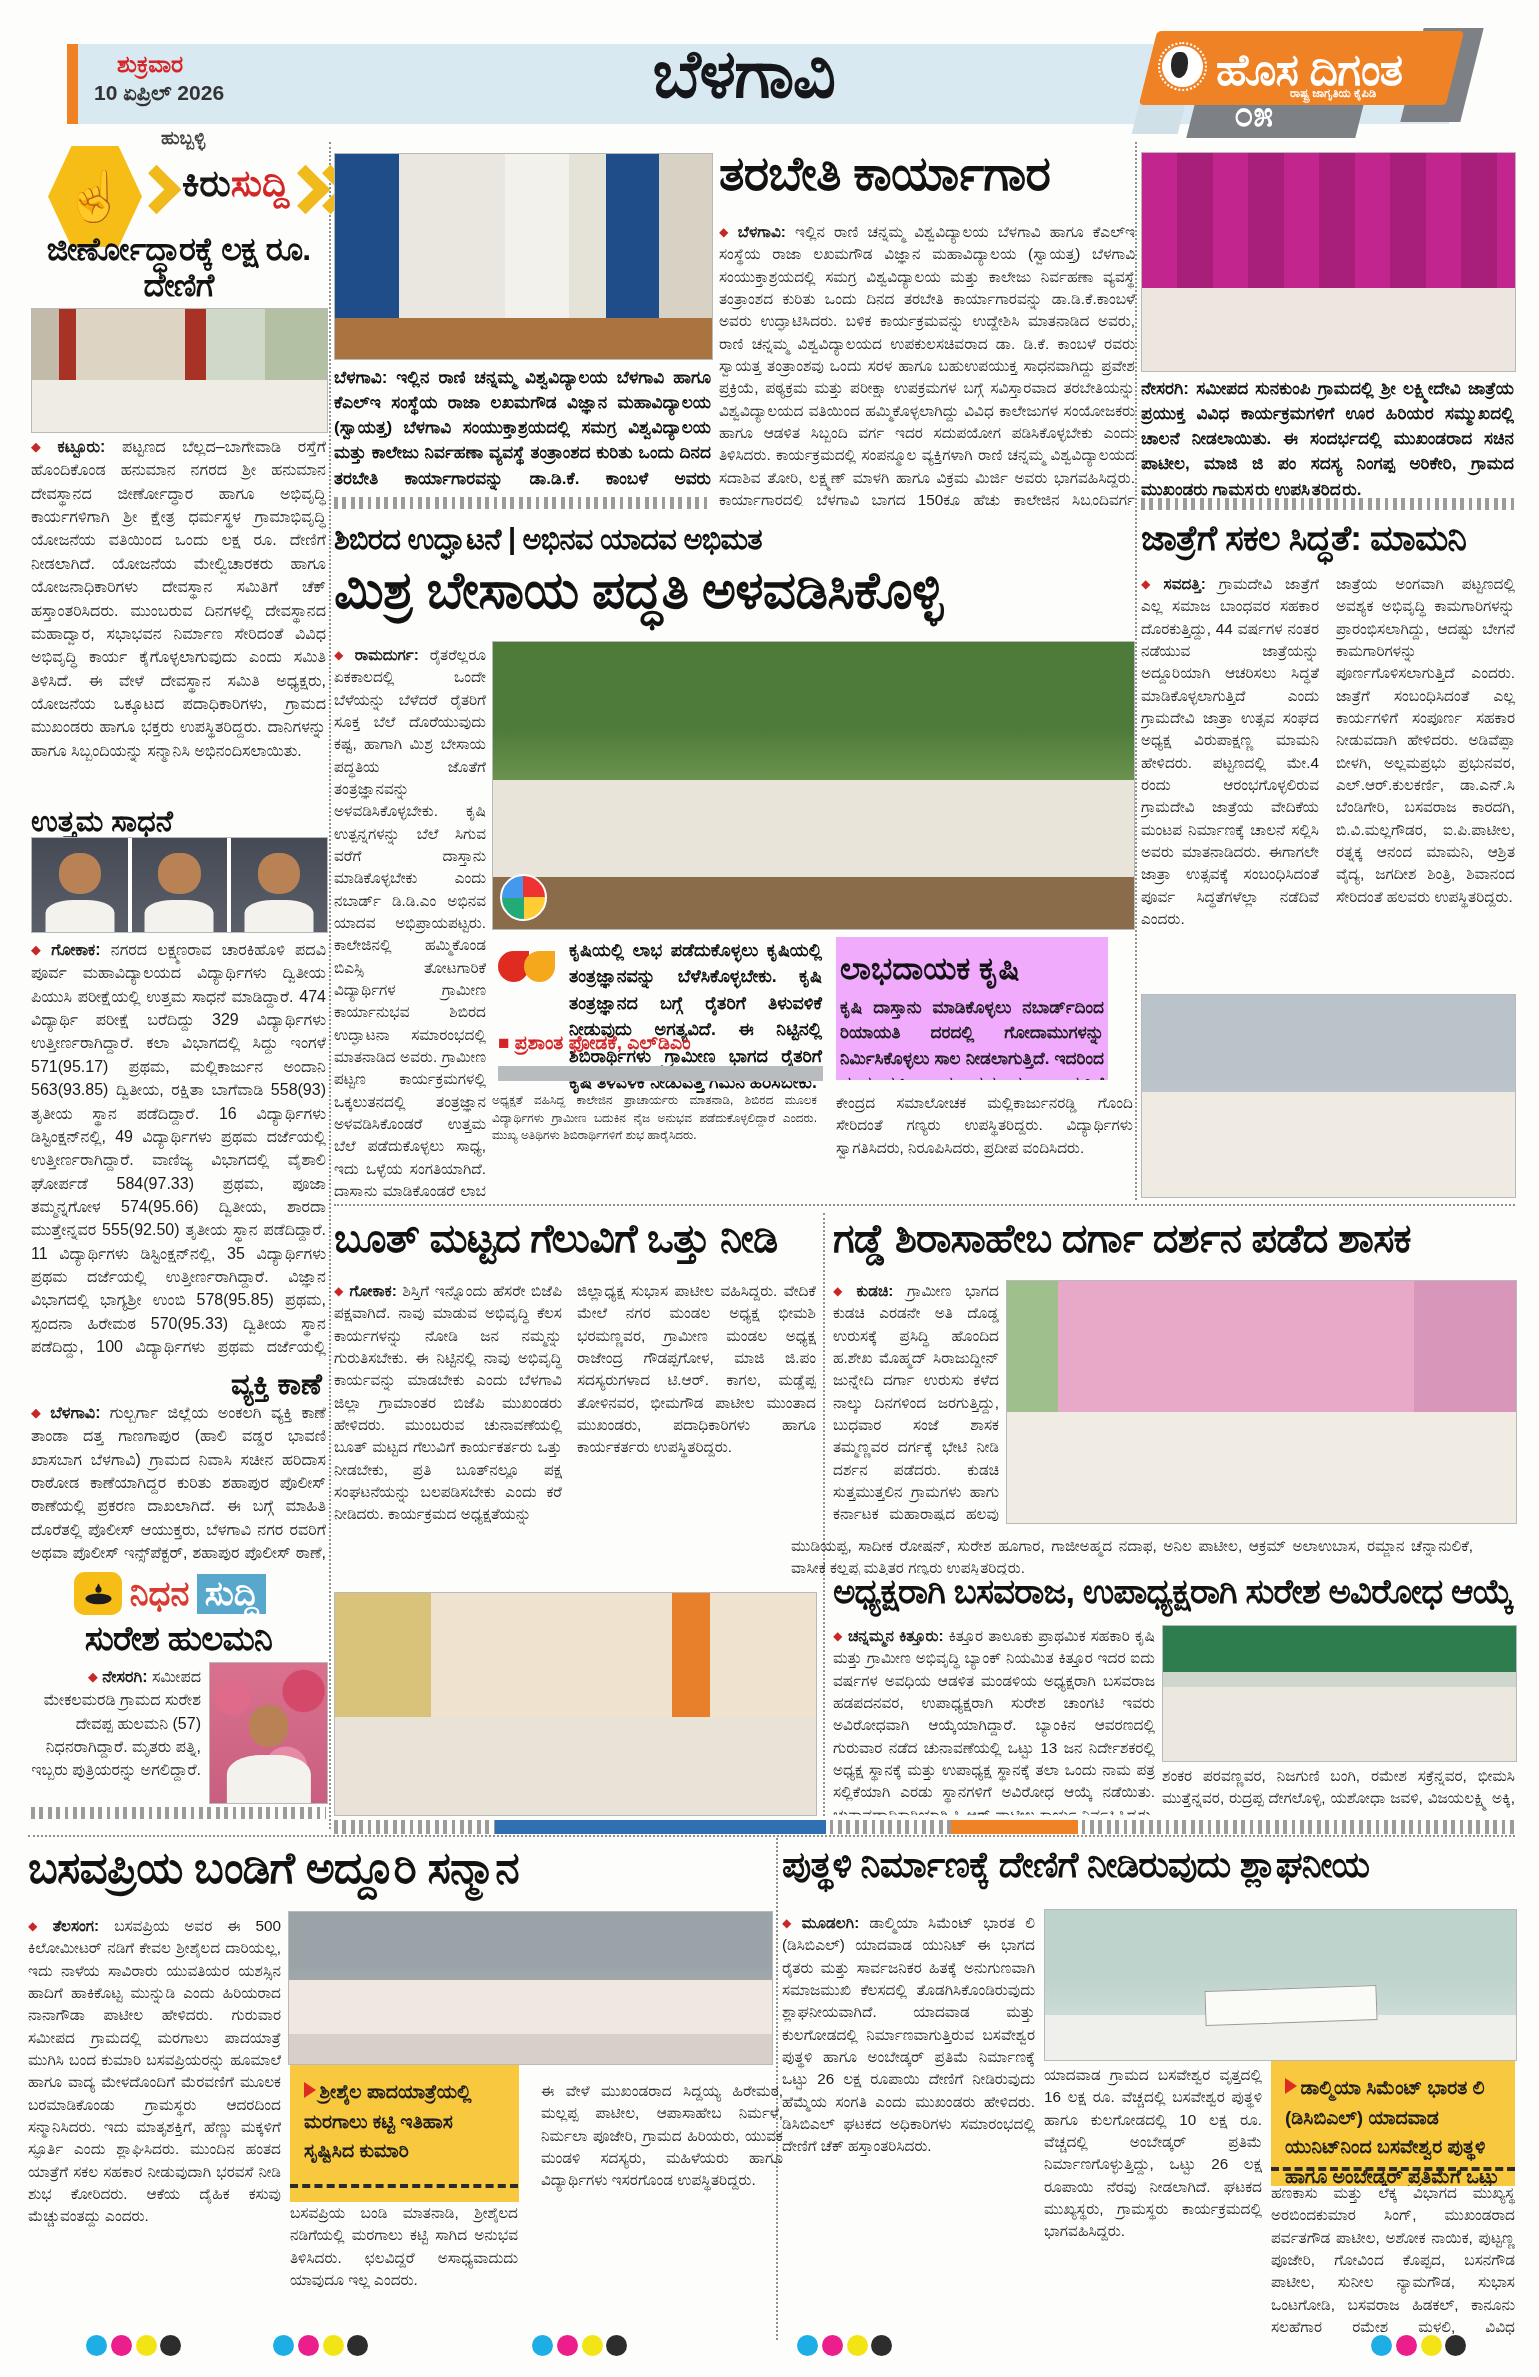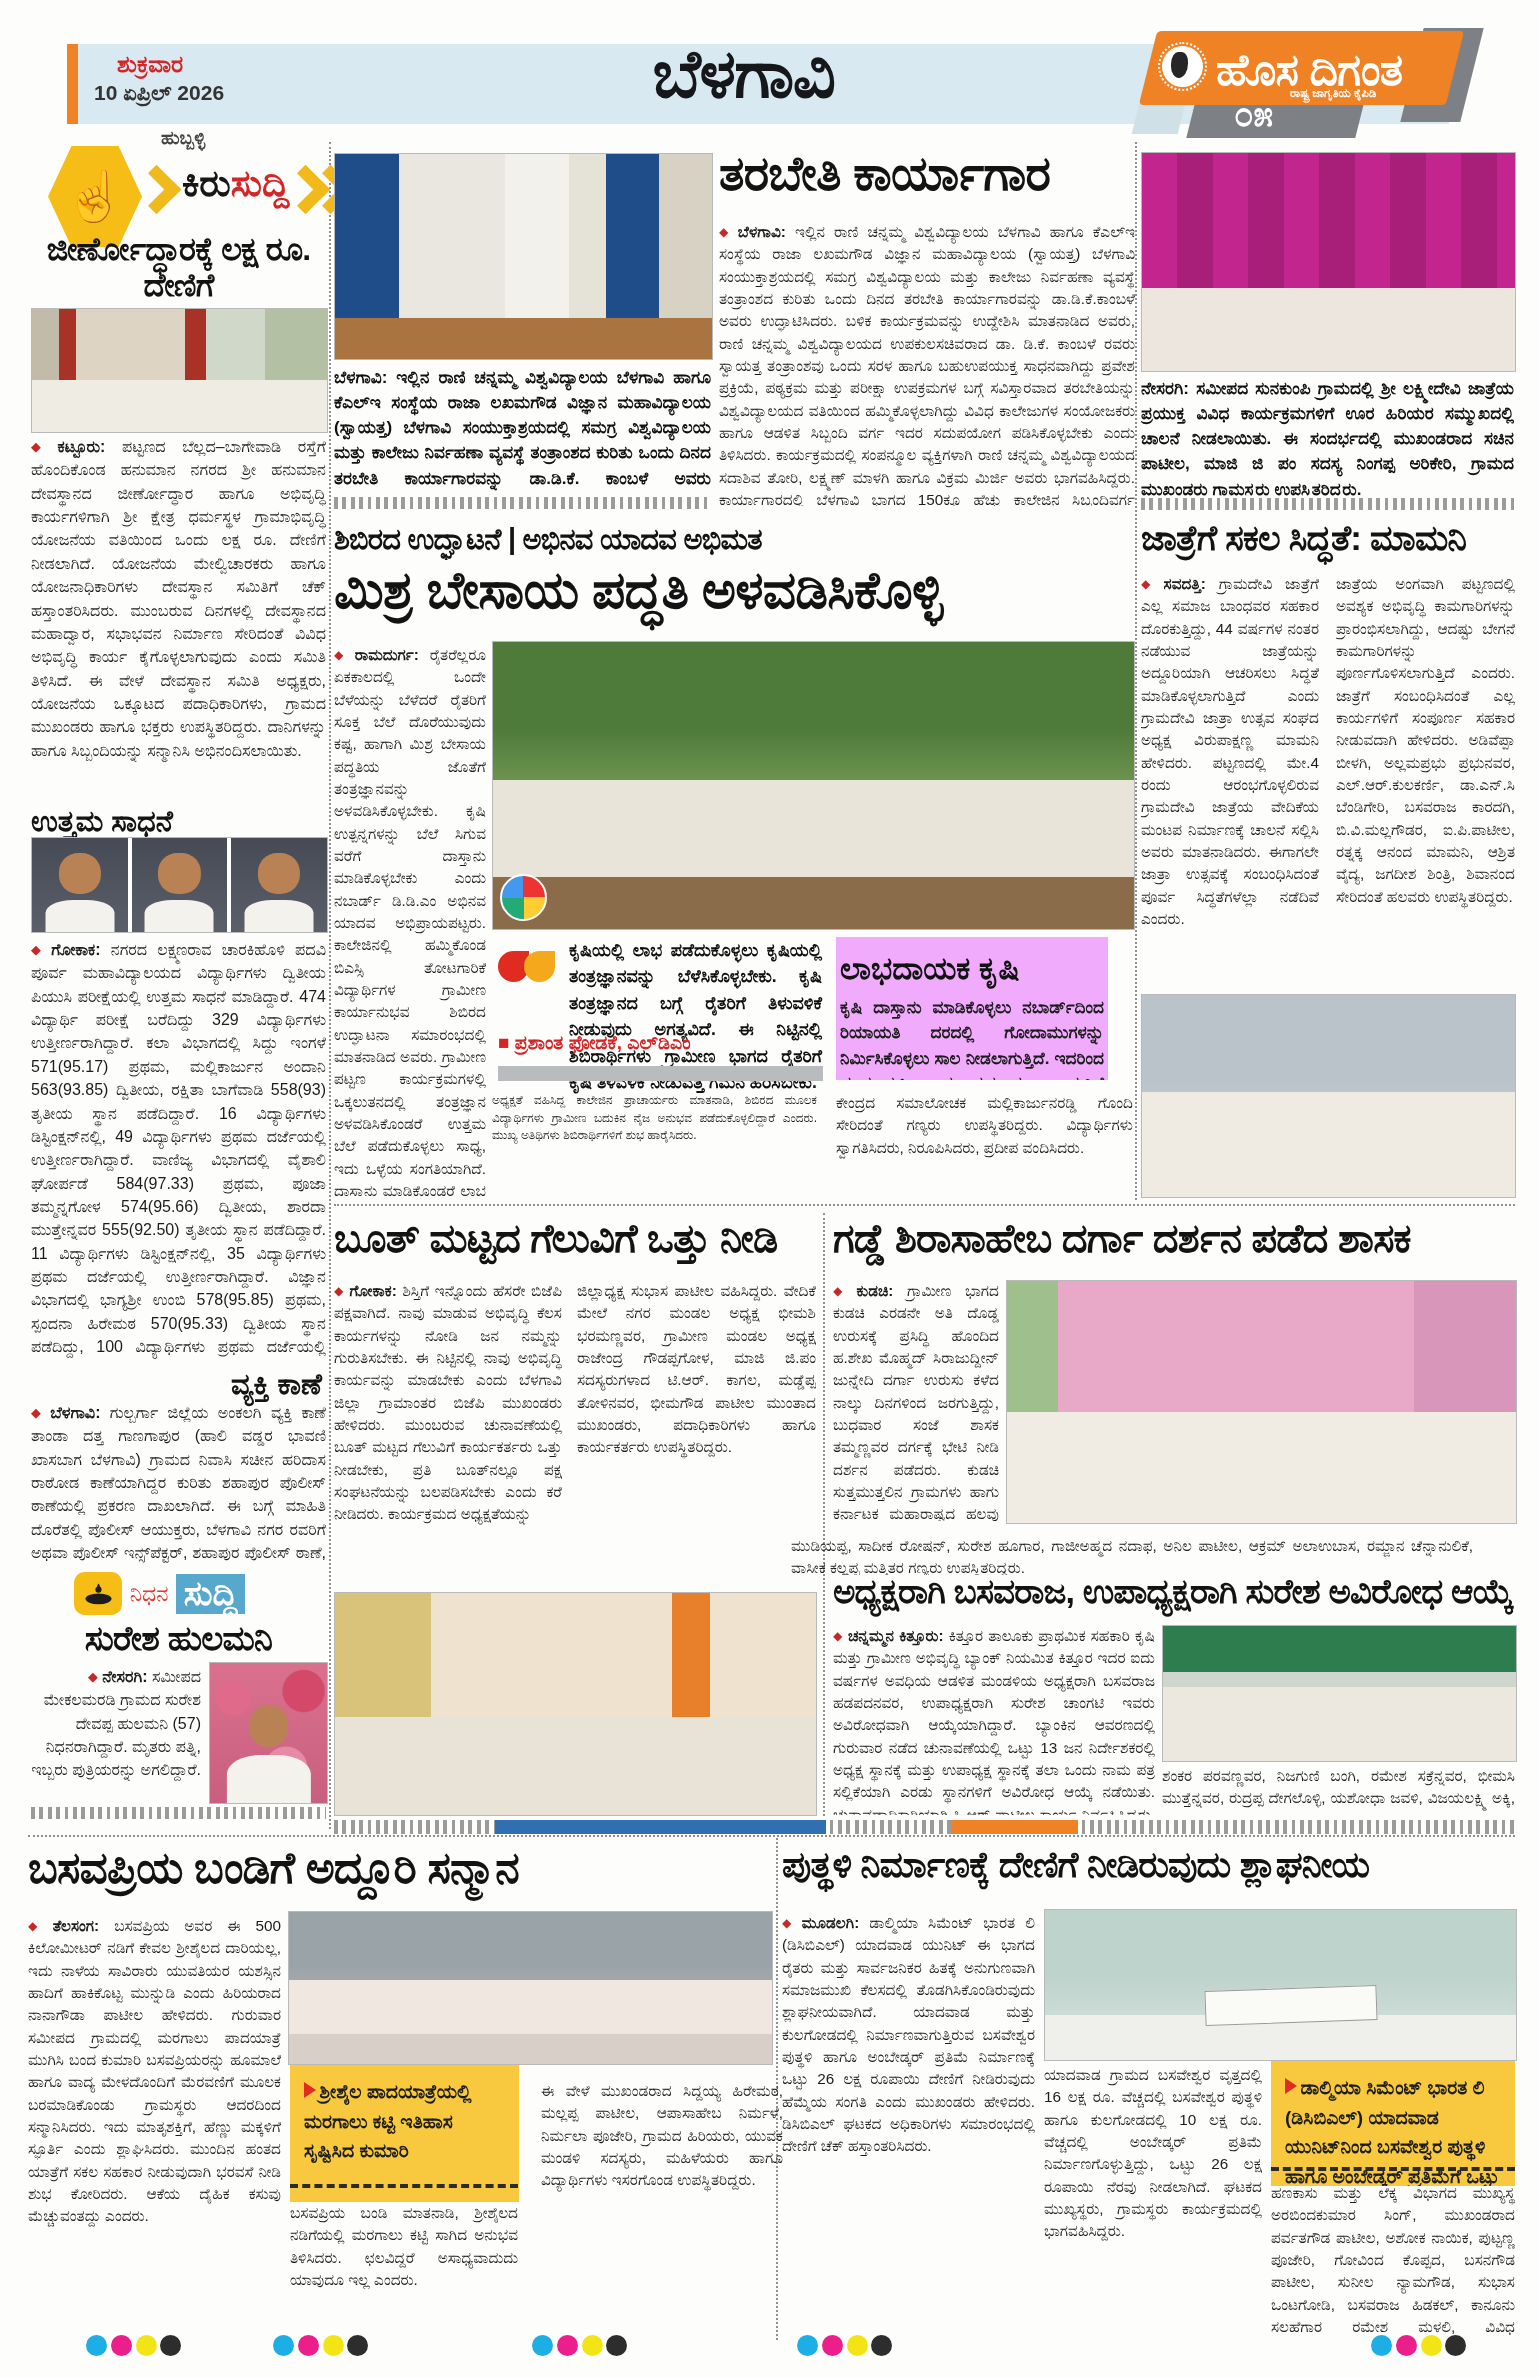--- a/index.html
+++ b/index.html
@@ -35,21 +35,21 @@
   .globe:before{content:"";position:absolute;inset:-3.8px;border:2.3px dotted #fff;border-radius:50%}
   
   .hex{background:#f6bd17;clip-path:polygon(25% 0,75% 0,100% 50%,75% 100%,25% 100%,0 50%);
        display:flex;align-items:center;justify-content:center;font-size:49px;color:#1b1b1b}
   .chev{display:inline-block;width:23px;height:23px;border-top:12.3px solid #f0b91c;border-right:12.3px solid #f0b91c;transform:rotate(45deg);margin-left:-10.7px}
   .kiru-b{color:#171717;font-weight:800}
   .kiru-r{color:#d42527;font-weight:800}
   .sub-hl{font-weight:800;font-size:29px;color:#141414}
   
   .lampbox{width:48px;height:43px;background:#f6bd17;border-radius:10.7px;display:flex;align-items:center;justify-content:center}
-  .nid-r{color:#d93a32;font-weight:400;font-size:22px}
+  .nid-r{color:#d93a32;font-weight:700;font-size:34px}
   .nid-b{color:#fff;background:#58a8cd;font-weight:800;font-size:34px;padding:0 7.7px}
   
   .q1{width:31px;height:31px;background:#e02b20;border-radius:50% 50% 50% 0;display:inline-block;transform:rotate(180deg)}
   .q2{width:31px;height:31px;background:#f5a81c;border-radius:50% 50% 50% 0;display:inline-block;transform:rotate(180deg);margin-left:-4.6px;margin-top:10.7px}
   .pull{font-weight:800;font-size:17.6px;line-height:1.5;color:#101010;text-align:justify}
   .byline{color:#d42527;font-weight:800;font-size:19px}
   .graybar{background:#b9bcbe}
   .labh{background:#f0abfc;padding:14px 4px;overflow:hidden}
   .labh h3{margin:0 0 7.7px;font-size:31px;font-weight:800;color:#131313}
   .labh p{margin:0;font-size:17px;font-weight:600;line-height:1.5;text-align:justify}

